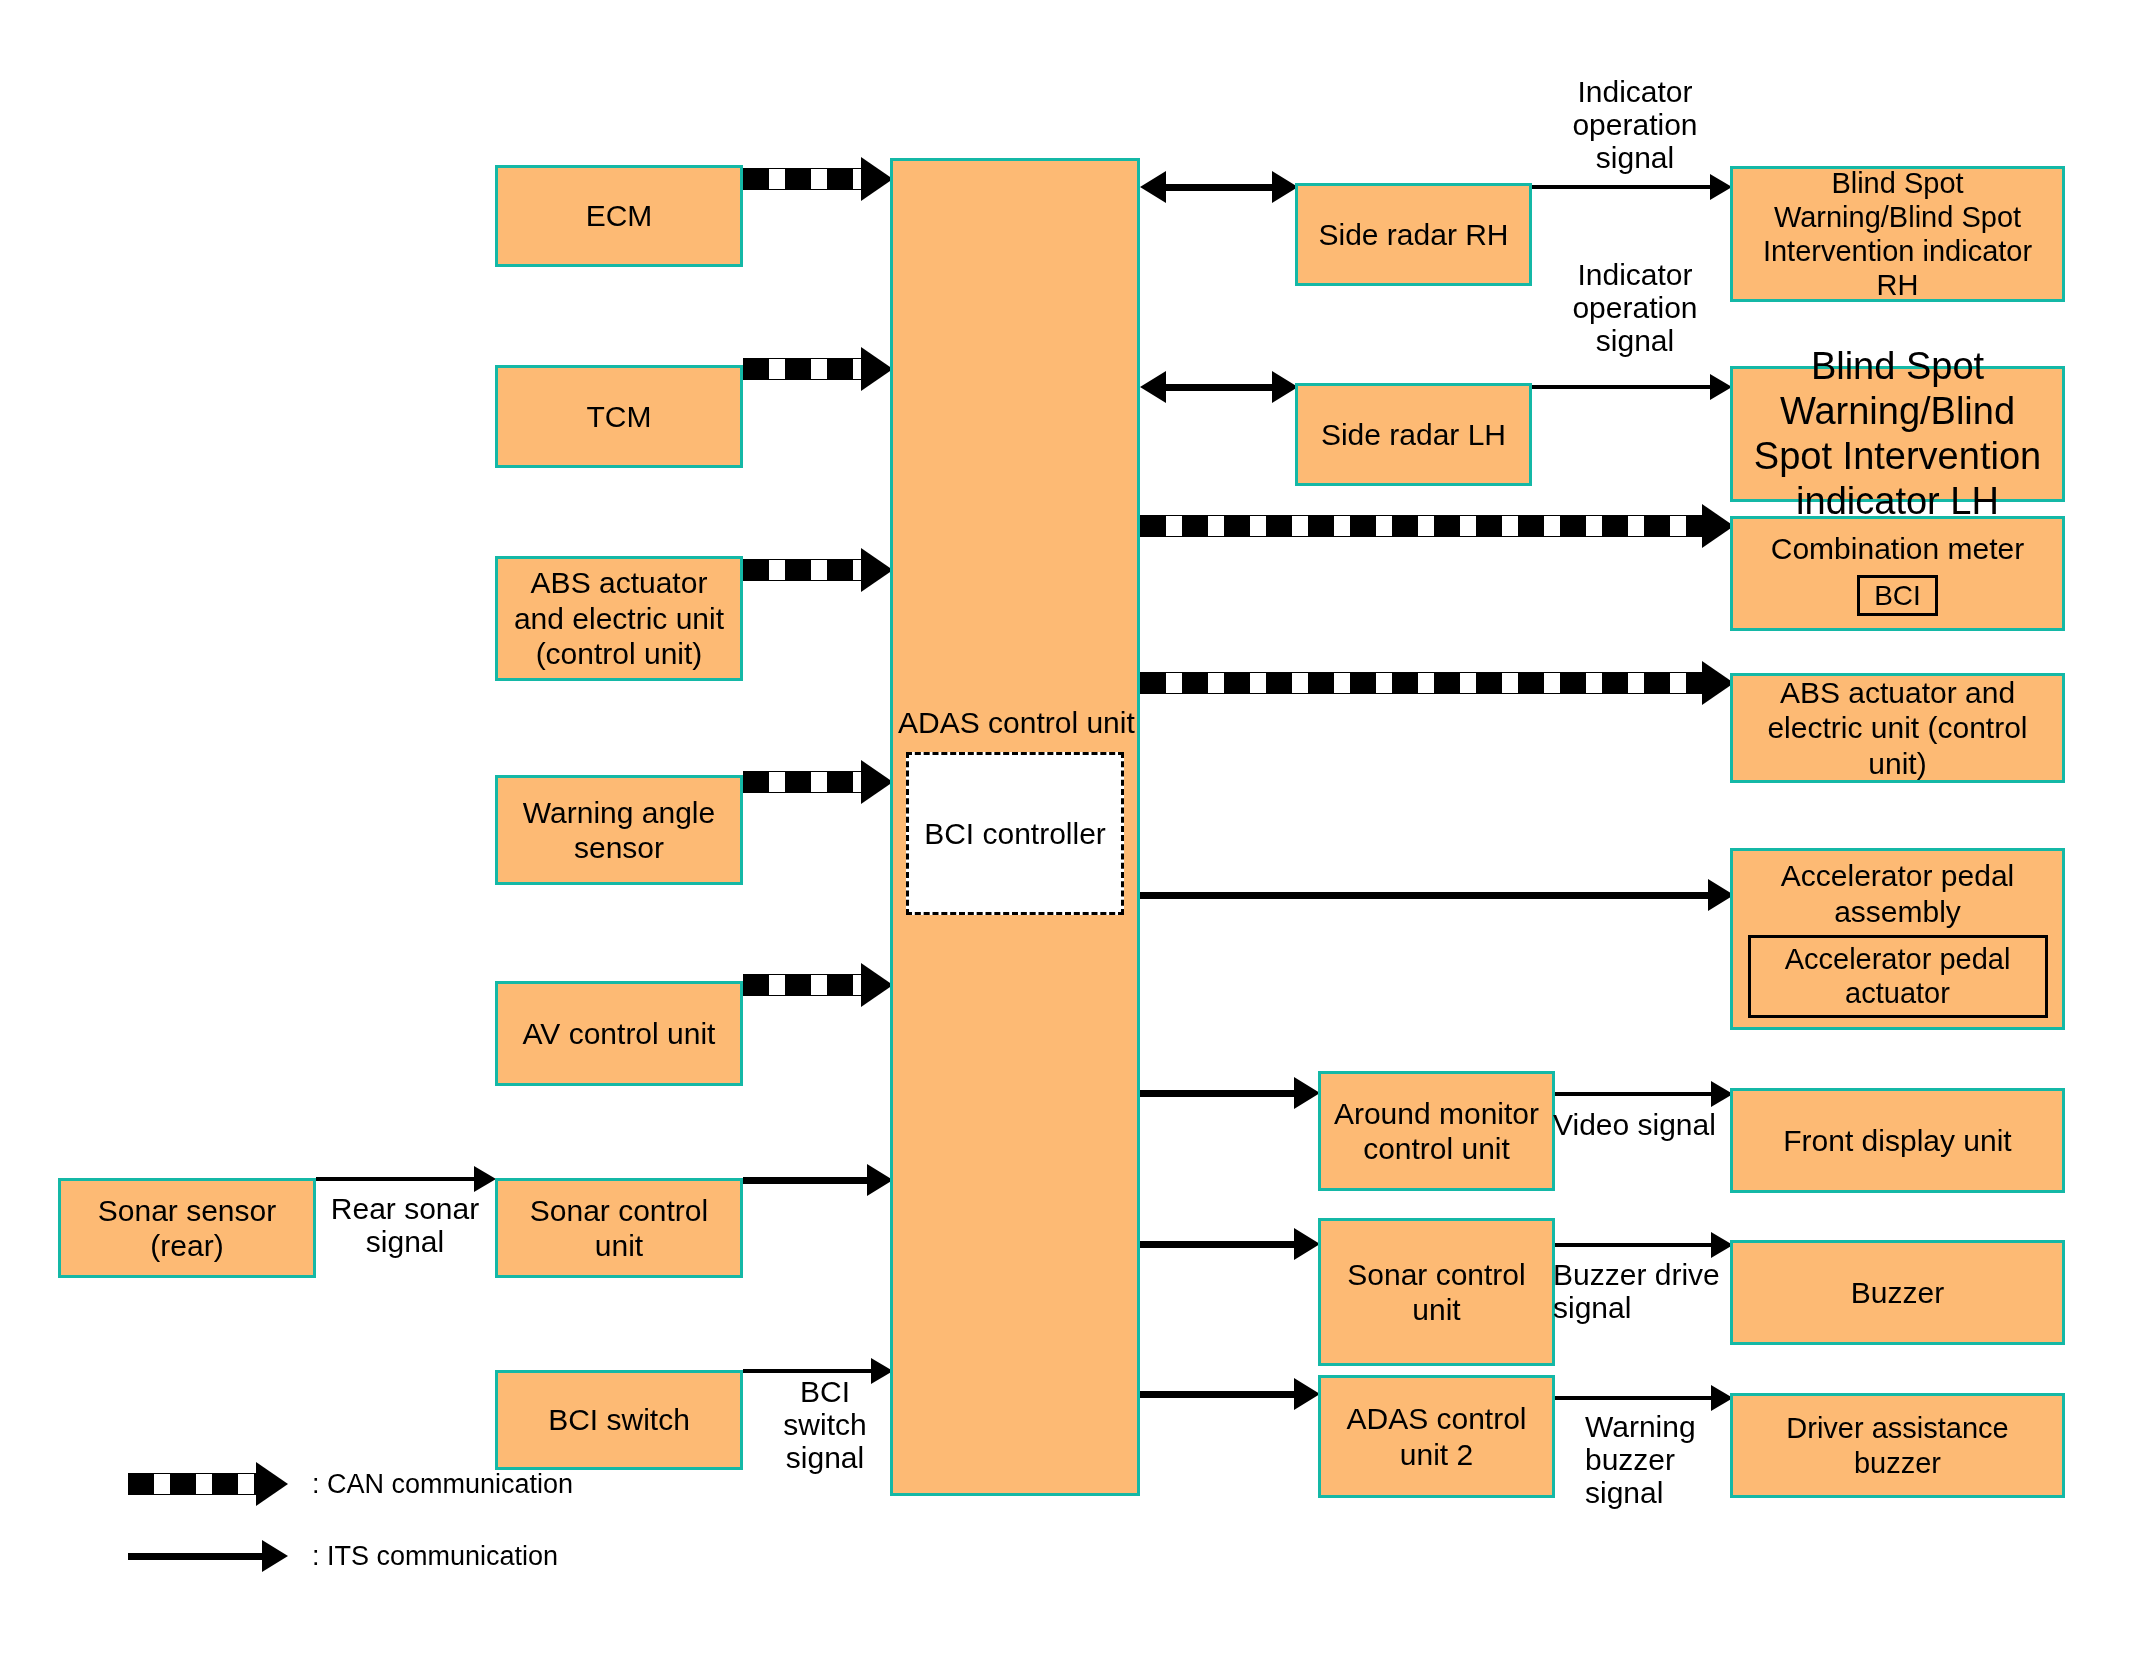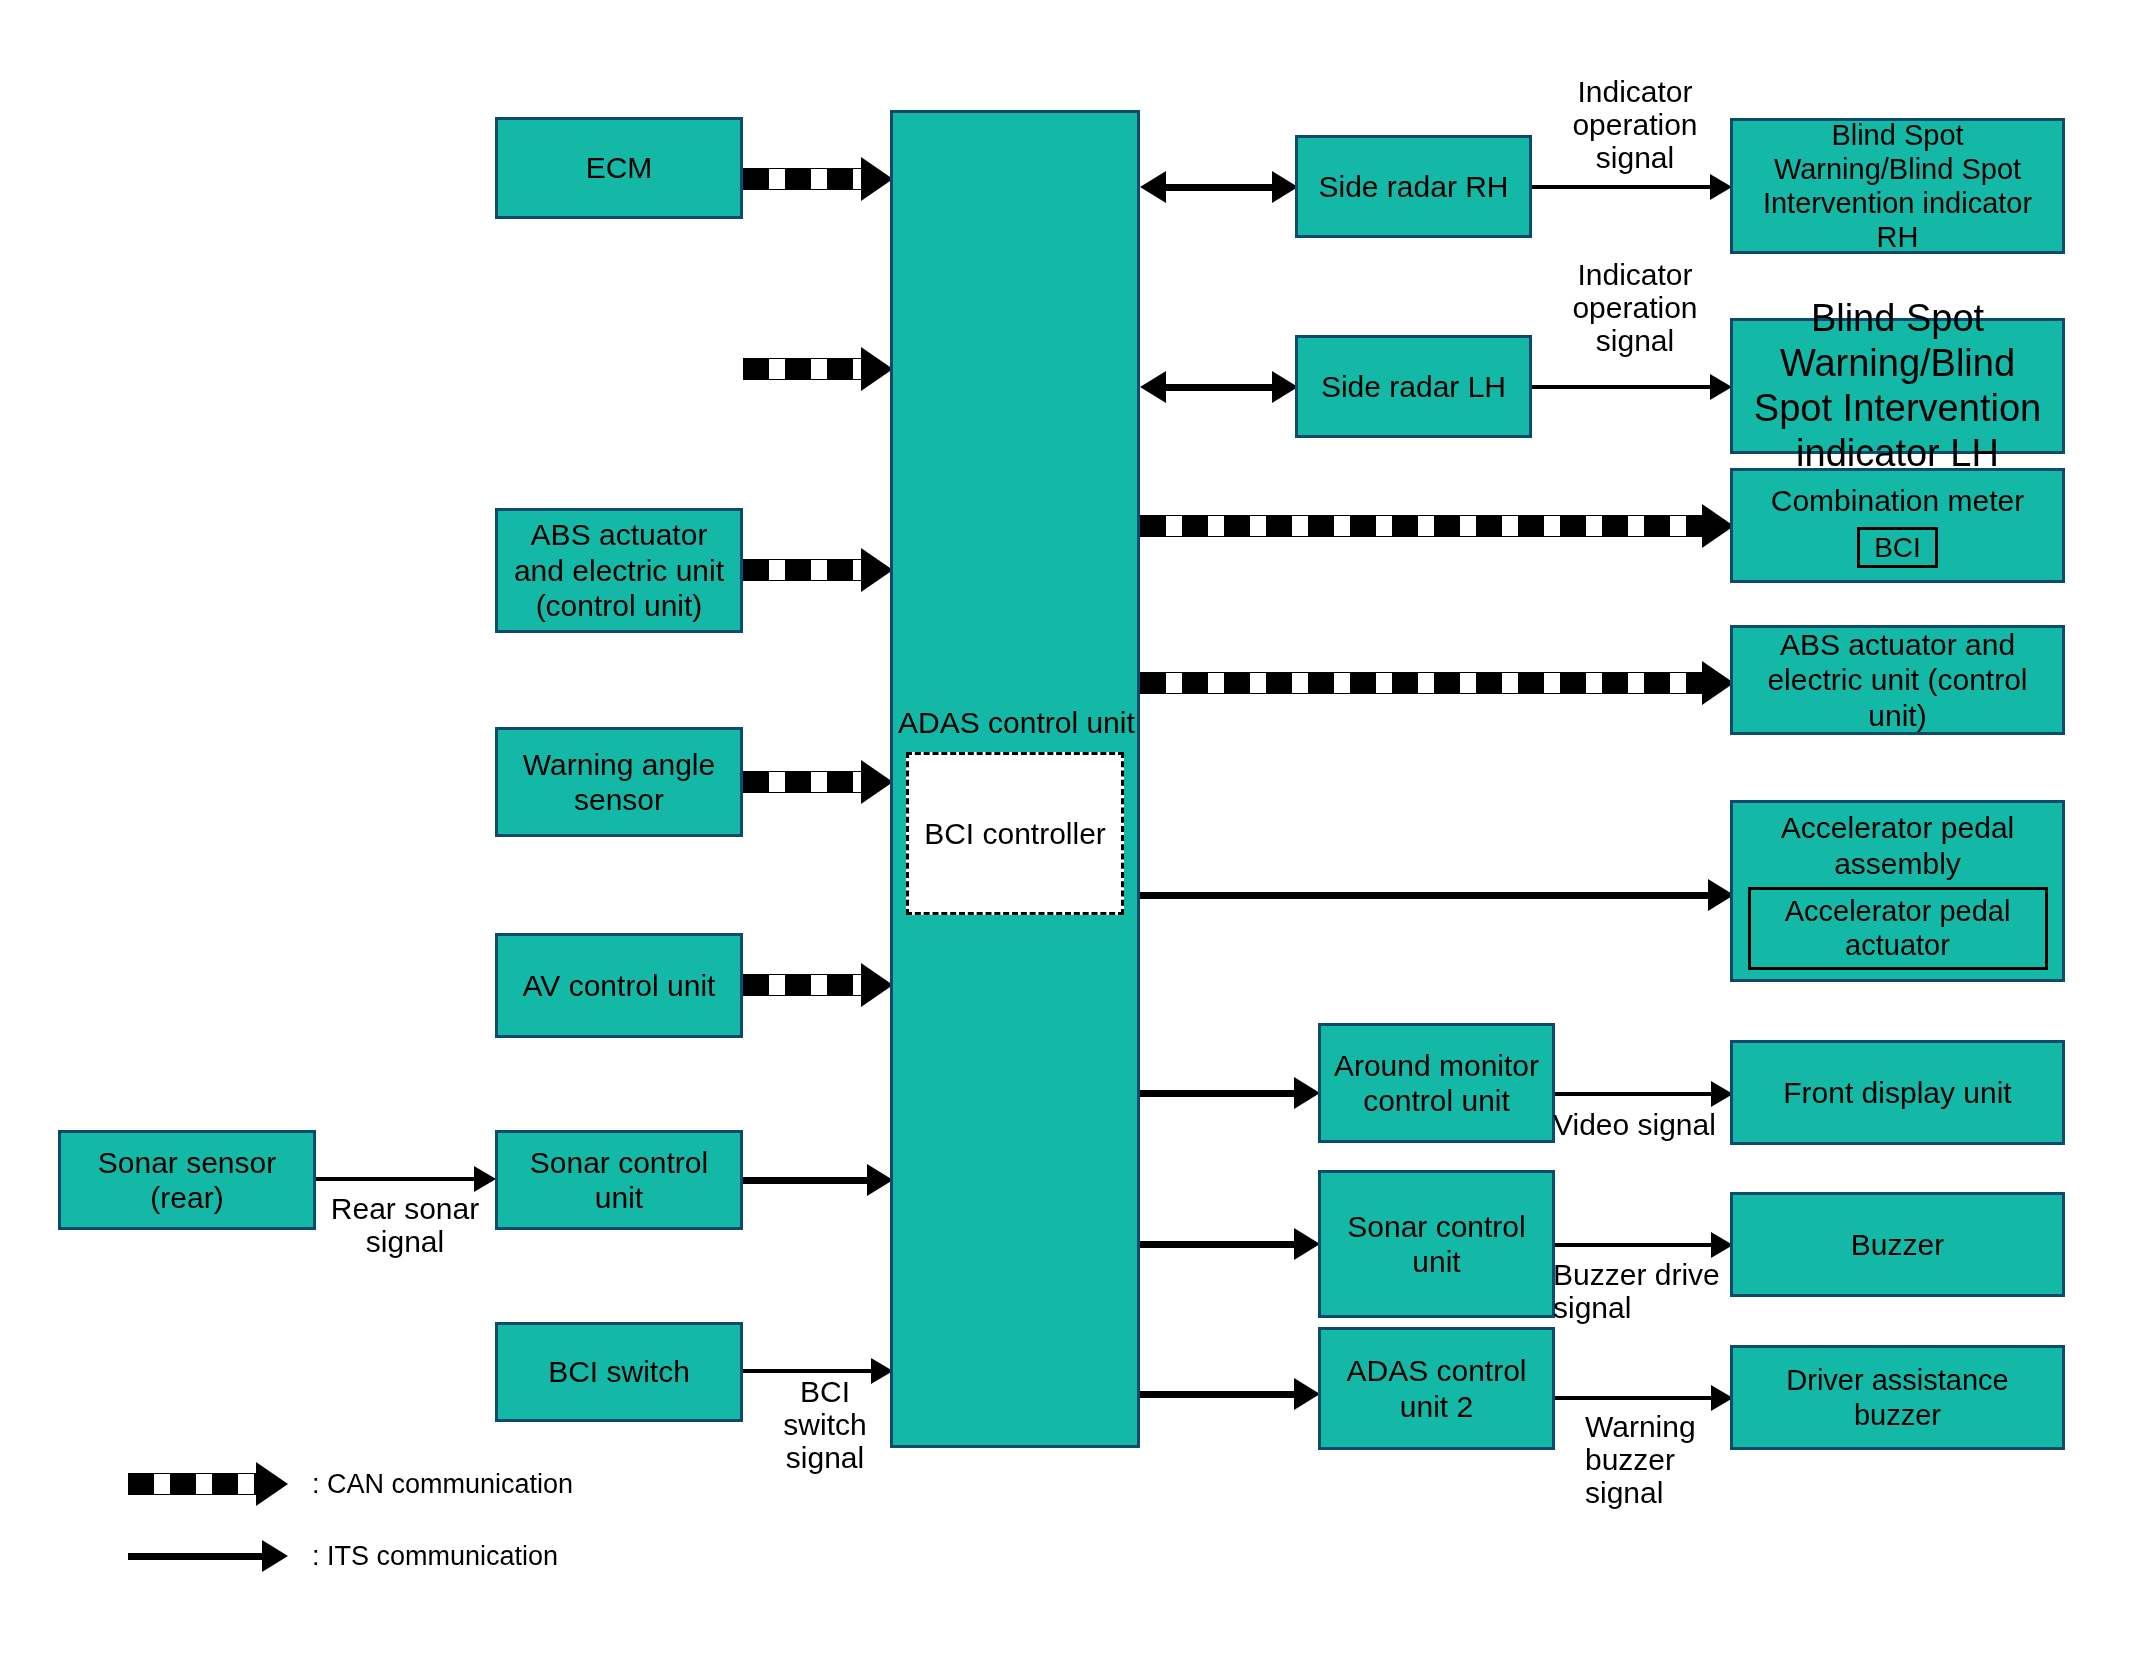--- a/index.html
+++ b/index.html
@@ -7,30 +7,31 @@
     position:relative;
     width:2130px;height:1657px;
     background:#ffffff;
     font-family:"Liberation Sans", sans-serif;
     color:#000000;
     overflow:hidden;
   }
   .box{
     position:absolute;
     box-sizing:border-box;
-    border:3px solid #0c4a6e;
-    background:#14b8a6;
+    border:3px solid #14b8a6;
+    background:#fdba74;
     display:flex;
     align-items:center;
     justify-content:center;
     text-align:center;
     line-height:1.18;
     font-size:30px;
     padding:2px 6px;
     z-index:5;
+    margin-top:48px;
   }
   .dashbox{
     position:absolute;
     box-sizing:border-box;
     border:3px dashed #000;
     background:#fff;
     display:flex;
     align-items:center;
     justify-content:center;
     text-align:center;
@@ -118,20 +119,21 @@
   }
   .legend-row .txt{ margin-left:24px; white-space:nowrap; }
 </style>
 </head>
 <body>
 
 <div id="stage">
 
   <div class="box" style="left:495px;top:117px;width:248px;height:102px;">ECM</div>
 
+  <div class="box" style="left:495px;top:317px;width:248px;height:103px;">TCM</div>
 
   <div class="box" style="left:495px;top:508px;width:248px;height:125px;">ABS actuator
 and electric unit
 (control unit)</div>
 
   <div class="box" style="left:495px;top:727px;width:248px;height:110px;">Warning angle
 sensor</div>
 
   <div class="box" style="left:495px;top:933px;width:248px;height:105px;">AV control unit</div>
 

